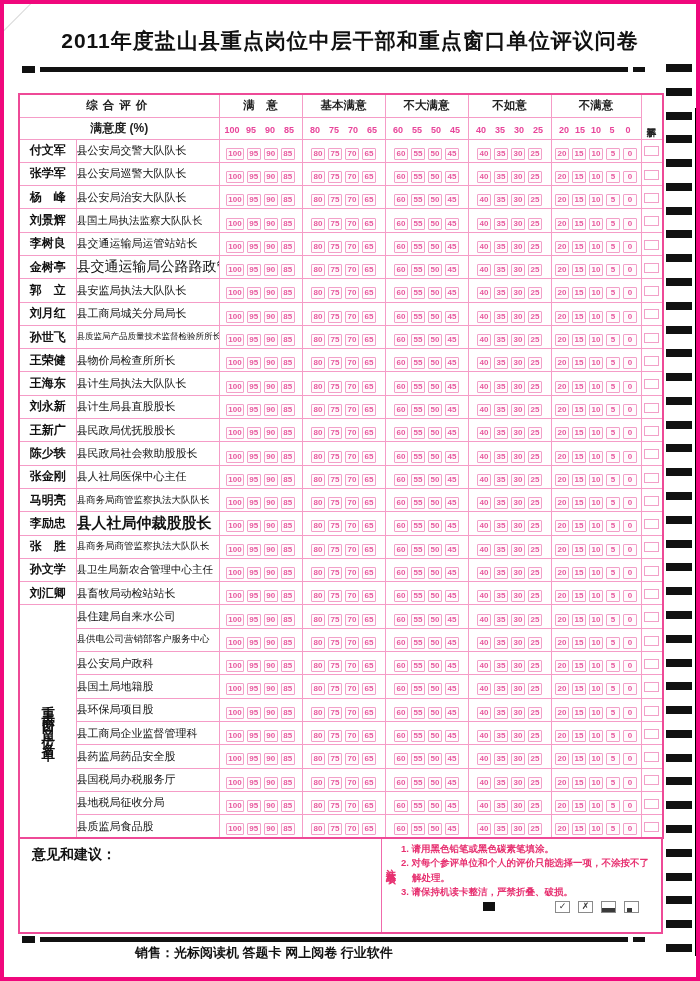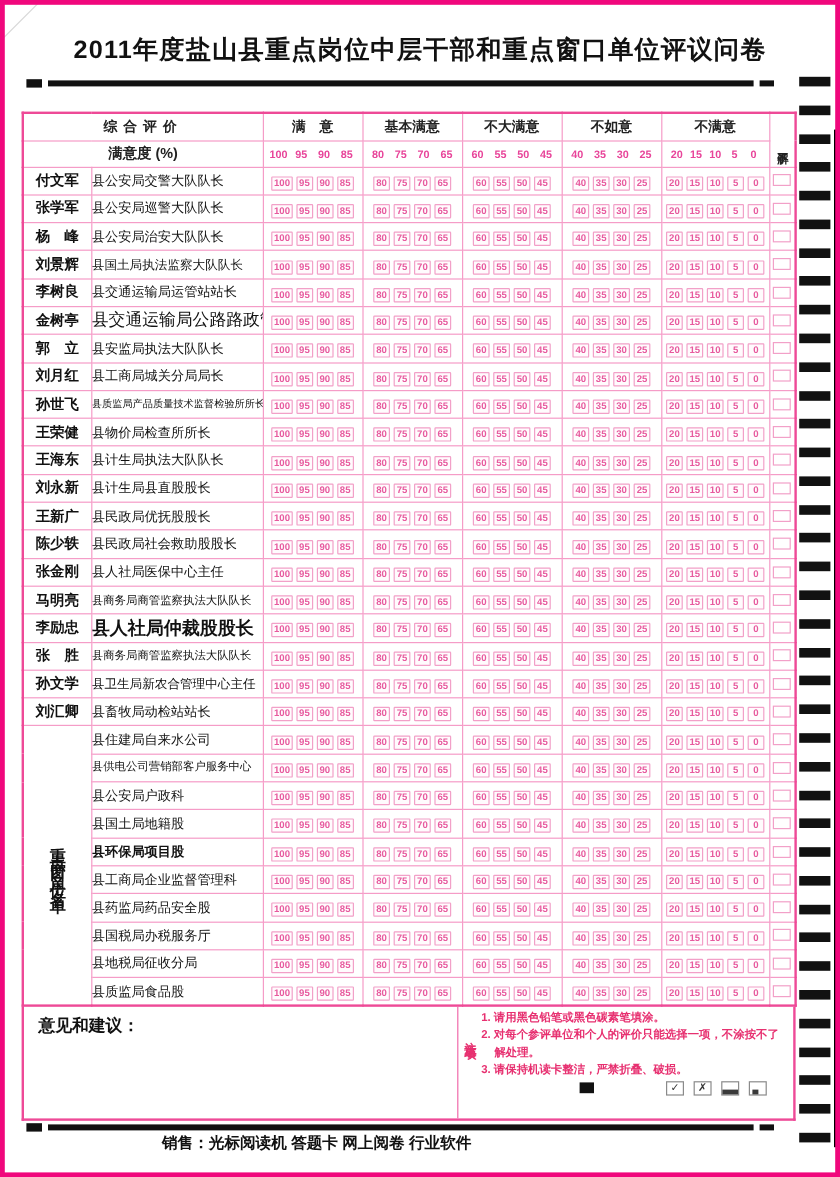--- a/index.html
+++ b/index.html
@@ -342,21 +342,21 @@
         <tr class="row">
           <td class="pos-cell" style="font-size: 11px;">县国土局地籍股</td>
           <td class="bubble-cell"><span class="bubble">100</span><span class="bubble">95</span><span class="bubble">90</span><span class="bubble">85</span></td>
           <td class="bubble-cell"><span class="bubble">80</span><span class="bubble">75</span><span class="bubble">70</span><span class="bubble">65</span></td>
           <td class="bubble-cell"><span class="bubble">60</span><span class="bubble">55</span><span class="bubble">50</span><span class="bubble">45</span></td>
           <td class="bubble-cell"><span class="bubble">40</span><span class="bubble">35</span><span class="bubble">30</span><span class="bubble">25</span></td>
           <td class="bubble-cell"><span class="bubble">20</span><span class="bubble">15</span><span class="bubble">10</span><span class="bubble">5</span><span class="bubble">0</span></td>
           <td class="unknown-cell"><span class="ubox"></span></td>
         </tr>
         <tr class="row">
-          <td class="pos-cell" style="font-size: 11px; font-weight: bold;">县环保局项目股</td>
+          <td class="pos-cell" style="font-size: 11px;">县环保局项目股</td>
           <td class="bubble-cell"><span class="bubble">100</span><span class="bubble">95</span><span class="bubble">90</span><span class="bubble">85</span></td>
           <td class="bubble-cell"><span class="bubble">80</span><span class="bubble">75</span><span class="bubble">70</span><span class="bubble">65</span></td>
           <td class="bubble-cell"><span class="bubble">60</span><span class="bubble">55</span><span class="bubble">50</span><span class="bubble">45</span></td>
           <td class="bubble-cell"><span class="bubble">40</span><span class="bubble">35</span><span class="bubble">30</span><span class="bubble">25</span></td>
           <td class="bubble-cell"><span class="bubble">20</span><span class="bubble">15</span><span class="bubble">10</span><span class="bubble">5</span><span class="bubble">0</span></td>
           <td class="unknown-cell"><span class="ubox"></span></td>
         </tr>
         <tr class="row">
           <td class="pos-cell" style="font-size: 11px;">县工商局企业监督管理科</td>
           <td class="bubble-cell"><span class="bubble">100</span><span class="bubble">95</span><span class="bubble">90</span><span class="bubble">85</span></td>

